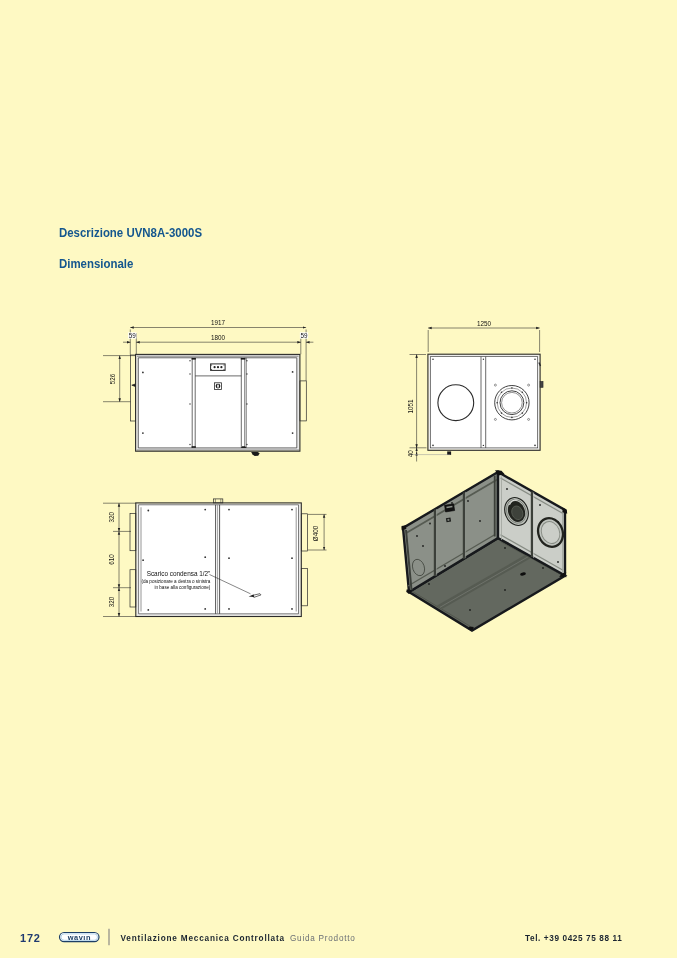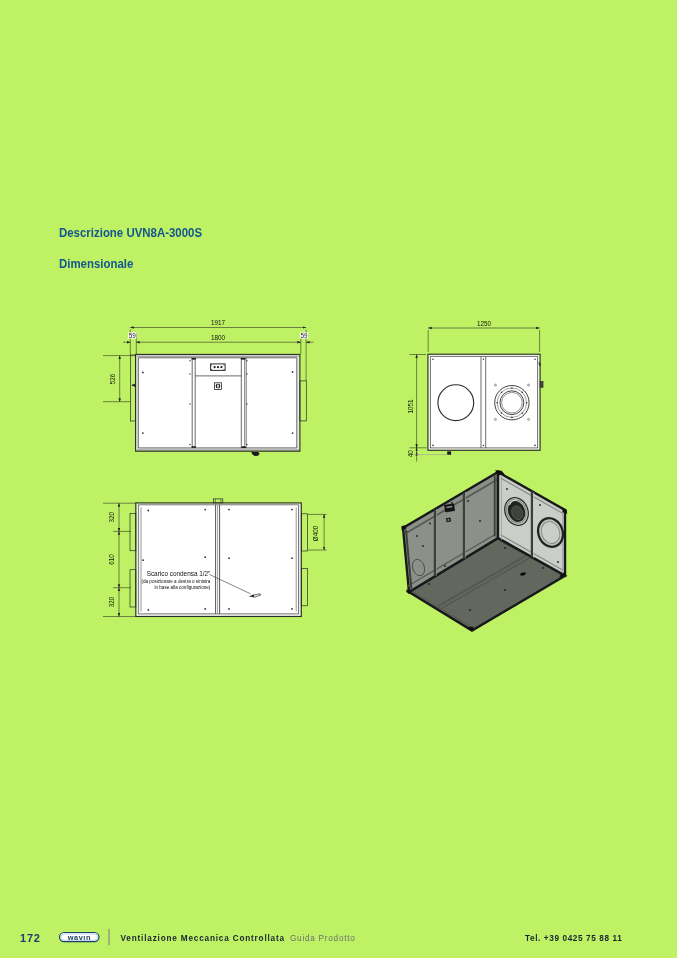--- a/index.html
+++ b/index.html
@@ -1,16 +1,16 @@
 <!DOCTYPE html>
 <html><head>
 <meta charset="utf-8">
 <style>
   html,body{margin:0;padding:0;background:#fff;}
-  .pg{position:relative;width:677px;height:958px;background:#bef264;overflow:hidden;
+  .pg{position:relative;width:677px;height:958px;background:#fef9c3;overflow:hidden;
       font-family:"Liberation Sans",sans-serif;}
   .h1{position:absolute;left:59px;top:225px;font-size:13px;font-weight:bold;color:#14568e;
       transform:scaleX(0.88);transform-origin:0 0;white-space:nowrap;}
   .h2{position:absolute;left:59px;top:256px;font-size:13px;font-weight:bold;color:#14568e;
       transform:scaleX(0.88);transform-origin:0 0;white-space:nowrap;}
 </style>
 </head>
 <body>
 <div class="pg">
 

